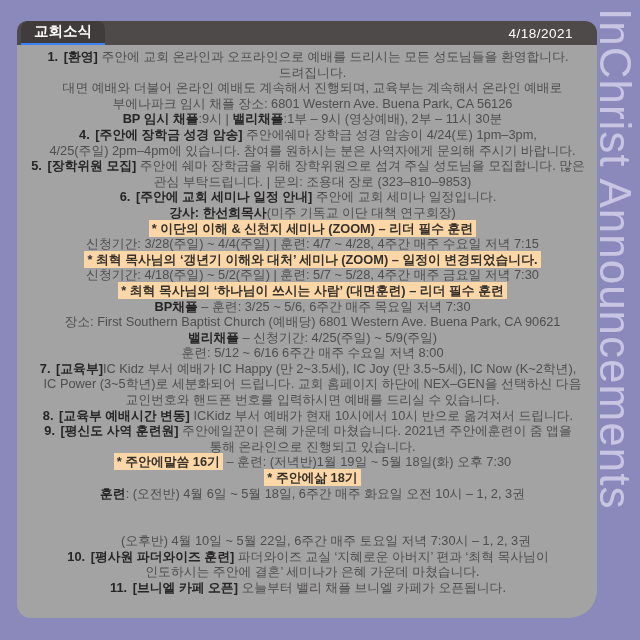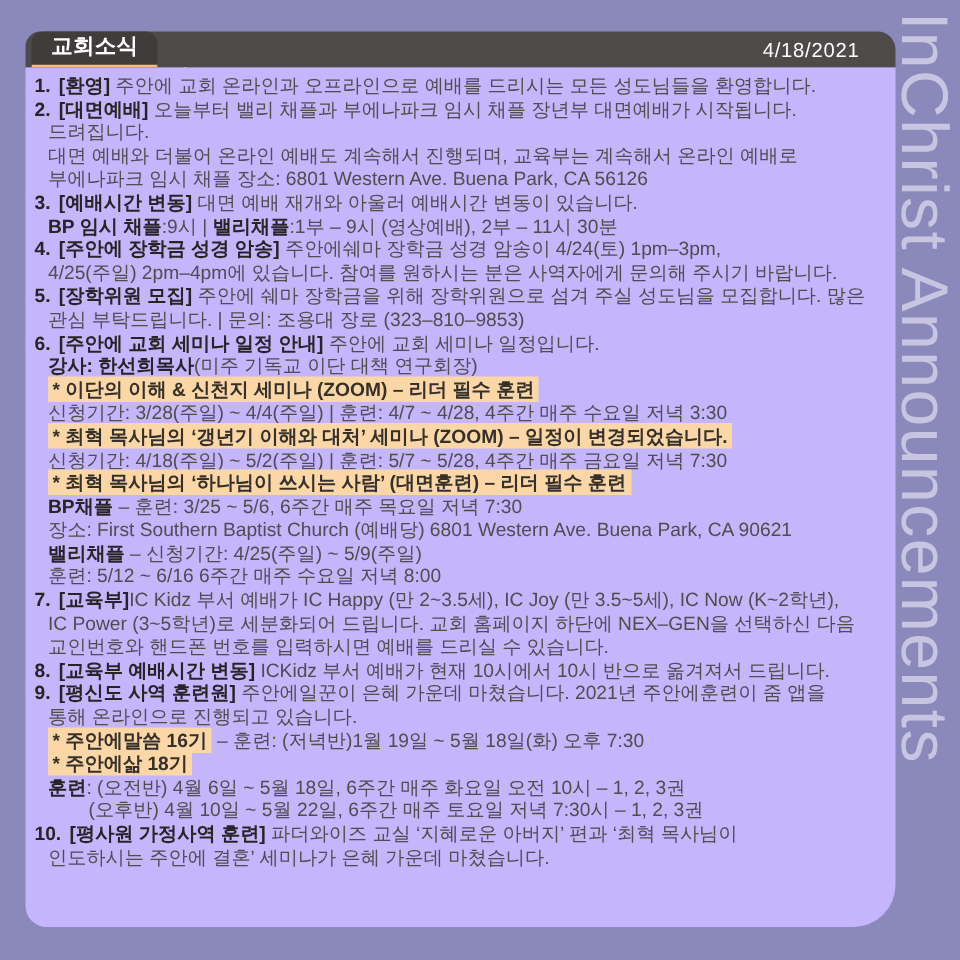--- a/index.html
+++ b/index.html
@@ -15,43 +15,43 @@
     color:var(--wm,#c8c5e3);padding-left:8px;box-sizing:border-box;
     font-weight:400;
   }
   .header-bar{
     position:absolute;left:17px;top:21px;width:580px;height:24px;
     background:var(--bar,#4e4a49);border-radius:10px 12px 0 0;
   }
   .tab{
     position:absolute;left:4px;top:0;width:84px;height:24px;box-sizing:border-box;
     background:var(--tab,#403c3c);border-radius:8px 8px 0 0;
-    border-bottom:2px solid #fdba74;
+    border-bottom:2px solid #3b82f6;
     color:#ffffff;font-weight:bold;font-size:14.5px;line-height:21px;text-align:center;
   }
   .subtitle{
     position:absolute;left:102px;top:16px;height:24px;line-height:26px;
     color:#f0eeee;font-size:13px;
   }
   .date{
     position:absolute;right:24px;top:0;height:16px;line-height:25px;
     color:#ffffff;font-size:13.5px;letter-spacing:.5px;text-align:center;
   }
   .card-body{
     position:absolute;left:17px;top:45px;width:580px;height:573px;box-sizing:border-box;
-    background:#c4b5fd;border-radius:0 0 28px 14px;
-    padding:4px 4px 0 6px;overflow:hidden;
+    background:#a3a3a3;border-radius:0 0 28px 14px;
+    padding:4px 4px 0 6px;overflow:hidden;text-align:center;
   }
   .line{
     font-size:12.8px;line-height:15.6px;white-space:nowrap;
     color:var(--txt,#4f4d4d);
   }
   .ind0{padding-left:0;}
   .ind1{padding-left:9px;}
-  .ind2{padding-left:36px;}
+  .ind2{padding-left:36px;margin-top:32px;}
   .num,.b{font-weight:bold;color:var(--strong,#262424);}
   .num{padding-right:2px;}
   .n{font-weight:normal;}
   .h{
     font-weight:bold;color:#35312a;
     background:var(--hl,#fbd7a8);padding:1px 3px;
   }
 </style>
 </head>
 <body style="--purple: #8b89bb; --wm: #c8c5e3; --bar: #4e4a49; --tab: #403c3c; --hl: #fbd7a8; --txt: #4f4d4d; --strong: #262424;">
@@ -62,47 +62,46 @@
   <div class="tab">
     <span>교회소식</span>
   </div>
   <div class="subtitle">Announcements</div>
   <div class="date">4/18/2021</div>
 </div>
 
 <div class="card-body">
   <div id="list">
       <div class="line ind0"><span class="num">1. </span><span class="b">[환영]</span><span class="n"> 주안에 교회 온라인과 오프라인으로 예배를 드리시는 모든 성도님들을 환영합니다.</span></div>
-      <div class="line ind0"><span class="num">2. </span><span class="b">[대면예배]</span><span class="n"> 오늘부터 밸리 채플과 부에나파크 임시 채플 장년부 대면예배가 시작됩니다.</span></div>
       <div class="line ind1"><span class="n">드려집니다.</span></div>
       <div class="line ind1"><span class="n">대면 예배와 더불어 온라인 예배도 계속해서 진행되며, 교육부는 계속해서 온라인 예배로</span></div>
       <div class="line ind1"><span class="n">부에나파크 임시 채플 장소: 6801 Western Ave.  Buena Park,  CA 56126</span></div>
-      <div class="line ind0"><span class="num">3. </span><span class="b">[예배시간 변동]</span><span class="n"> 대면 예배 재개와 아울러 예배시간 변동이 있습니다.</span></div>
       <div class="line ind1"><span class="b">BP 임시 채플</span><span class="n">:9시 | </span><span class="b">밸리채플</span><span class="n">:1부 – 9시 (영상예배), 2부 – 11시 30분</span></div>
       <div class="line ind0"><span class="num">4. </span><span class="b">[주안에 장학금 성경 암송]</span><span class="n"> 주안에쉐마 장학금 성경 암송이 4/24(토) 1pm–3pm,</span></div>
       <div class="line ind1"><span class="n">4/25(주일) 2pm–4pm에 있습니다. 참여를 원하시는 분은 사역자에게 문의해 주시기 바랍니다.</span></div>
       <div class="line ind0"><span class="num">5. </span><span class="b">[장학위원 모집]</span><span class="n"> 주안에 쉐마 장학금을 위해 장학위원으로 섬겨 주실 성도님을 모집합니다. 많은</span></div>
       <div class="line ind1"><span class="n">관심 부탁드립니다. | 문의: 조용대 장로 (323–810–9853)</span></div>
       <div class="line ind0"><span class="num">6. </span><span class="b">[주안에 교회 세미나 일정 안내]</span><span class="n"> 주안에 교회 세미나 일정입니다.</span></div>
       <div class="line ind1"><span class="b">강사: 한선희목사</span><span class="n">(미주 기독교 이단 대책 연구회장)</span></div>
       <div class="line ind1"><span class="h">* 이단의 이해 &amp; 신천지 세미나 (ZOOM) – 리더 필수 훈련</span></div>
-      <div class="line ind1"><span class="n">신청기간: 3/28(주일) ~ 4/4(주일)  |  훈련: 4/7 ~ 4/28, 4주간 매주 수요일 저녁 3:30</span></div>
+      <div class="line ind1"><span class="n">신청기간: 3/28(주일) ~ 4/4(주일)  |  훈련: 4/7 ~ 4/28, 4주간 매주 수요일 저녁 7:15</span></div>
       <div class="line ind1"><span class="h">* 최혁 목사님의 ‘갱년기 이해와 대처’ 세미나 (ZOOM) – 일정이 변경되었습니다.</span></div>
       <div class="line ind1"><span class="n">신청기간: 4/18(주일) ~ 5/2(주일)  |  훈련: 5/7 ~ 5/28, 4주간 매주 금요일 저녁 7:30</span></div>
       <div class="line ind1"><span class="h">* 최혁 목사님의 ‘하나님이 쓰시는 사람’ (대면훈련) – 리더 필수 훈련</span></div>
       <div class="line ind1"><span class="b">BP채플</span><span class="n"> – 훈련: 3/25 ~ 5/6, 6주간 매주 목요일 저녁 7:30</span></div>
       <div class="line ind1"><span class="n">장소:  First Southern Baptist Church (예배당) 6801 Western Ave.  Buena Park,  CA 90621</span></div>
       <div class="line ind1"><span class="b">밸리채플</span><span class="n"> – 신청기간: 4/25(주일) ~ 5/9(주일)</span></div>
       <div class="line ind1"><span class="n">훈련: 5/12 ~ 6/16 6주간 매주 수요일 저녁 8:00</span></div>
       <div class="line ind0"><span class="num">7. </span><span class="b">[교육부]</span><span class="n">IC Kidz 부서 예배가 IC Happy (만 2~3.5세), IC Joy (만 3.5~5세), IC Now (K~2학년),</span></div>
       <div class="line ind1"><span class="n">IC Power (3~5학년)로 세분화되어 드립니다. 교회 홈페이지 하단에 NEX–GEN을 선택하신 다음</span></div>
       <div class="line ind1"><span class="n">교인번호와 핸드폰 번호를 입력하시면 예배를 드리실 수 있습니다.</span></div>
       <div class="line ind0"><span class="num">8. </span><span class="b">[교육부 예배시간 변동]</span><span class="n"> ICKidz 부서 예배가 현재 10시에서 10시 반으로 옮겨져서 드립니다.</span></div>
       <div class="line ind0"><span class="num">9. </span><span class="b">[평신도 사역 훈련원]</span><span class="n"> 주안에일꾼이  은혜 가운데 마쳤습니다. 2021년 주안에훈련이 줌 앱을</span></div>
       <div class="line ind1"><span class="n">통해 온라인으로 진행되고 있습니다.</span></div>
       <div class="line ind1"><span class="h">* 주안에말씀 16기</span><span class="n"> – 훈련: (저녁반)1월 19일 ~ 5월 18일(화) 오후 7:30</span></div>
       <div class="line ind1"><span class="h">* 주안에삶 18기</span></div>
       <div class="line ind1"><span class="b">훈련</span><span class="n">: (오전반) 4월 6일 ~ 5월 18일, 6주간 매주 화요일 오전 10시 – 1, 2, 3권</span></div>
       <div class="line ind2"><span class="n">(오후반) 4월 10일 ~ 5월 22일, 6주간 매주 토요일 저녁 7:30시 – 1, 2, 3권</span></div>
-      <div class="line ind0"><span class="num">10. </span><span class="b">[평사원 가정사역 훈련]</span><span class="n"> 파더와이즈 교실 ‘지혜로운 아버지’  편과 ‘최혁 목사님이</span></div>
+      <div class="line ind0"><span class="num">10. </span><span class="b">[평사원 파더와이즈 훈련]</span><span class="n"> 파더와이즈 교실 ‘지혜로운 아버지’  편과 ‘최혁 목사님이</span></div>
       <div class="line ind1"><span class="n">인도하시는 주안에 결혼’ 세미나가 은혜 가운데 마쳤습니다.</span></div>
+      <div class="line ind0"><span class="num">11. </span><span class="b">[브니엘 카페 오픈]</span><span class="n"> 오늘부터 밸리 채플 브니엘 카페가 오픈됩니다.</span></div>
     </div>
 </div>
 
 </body></html>

